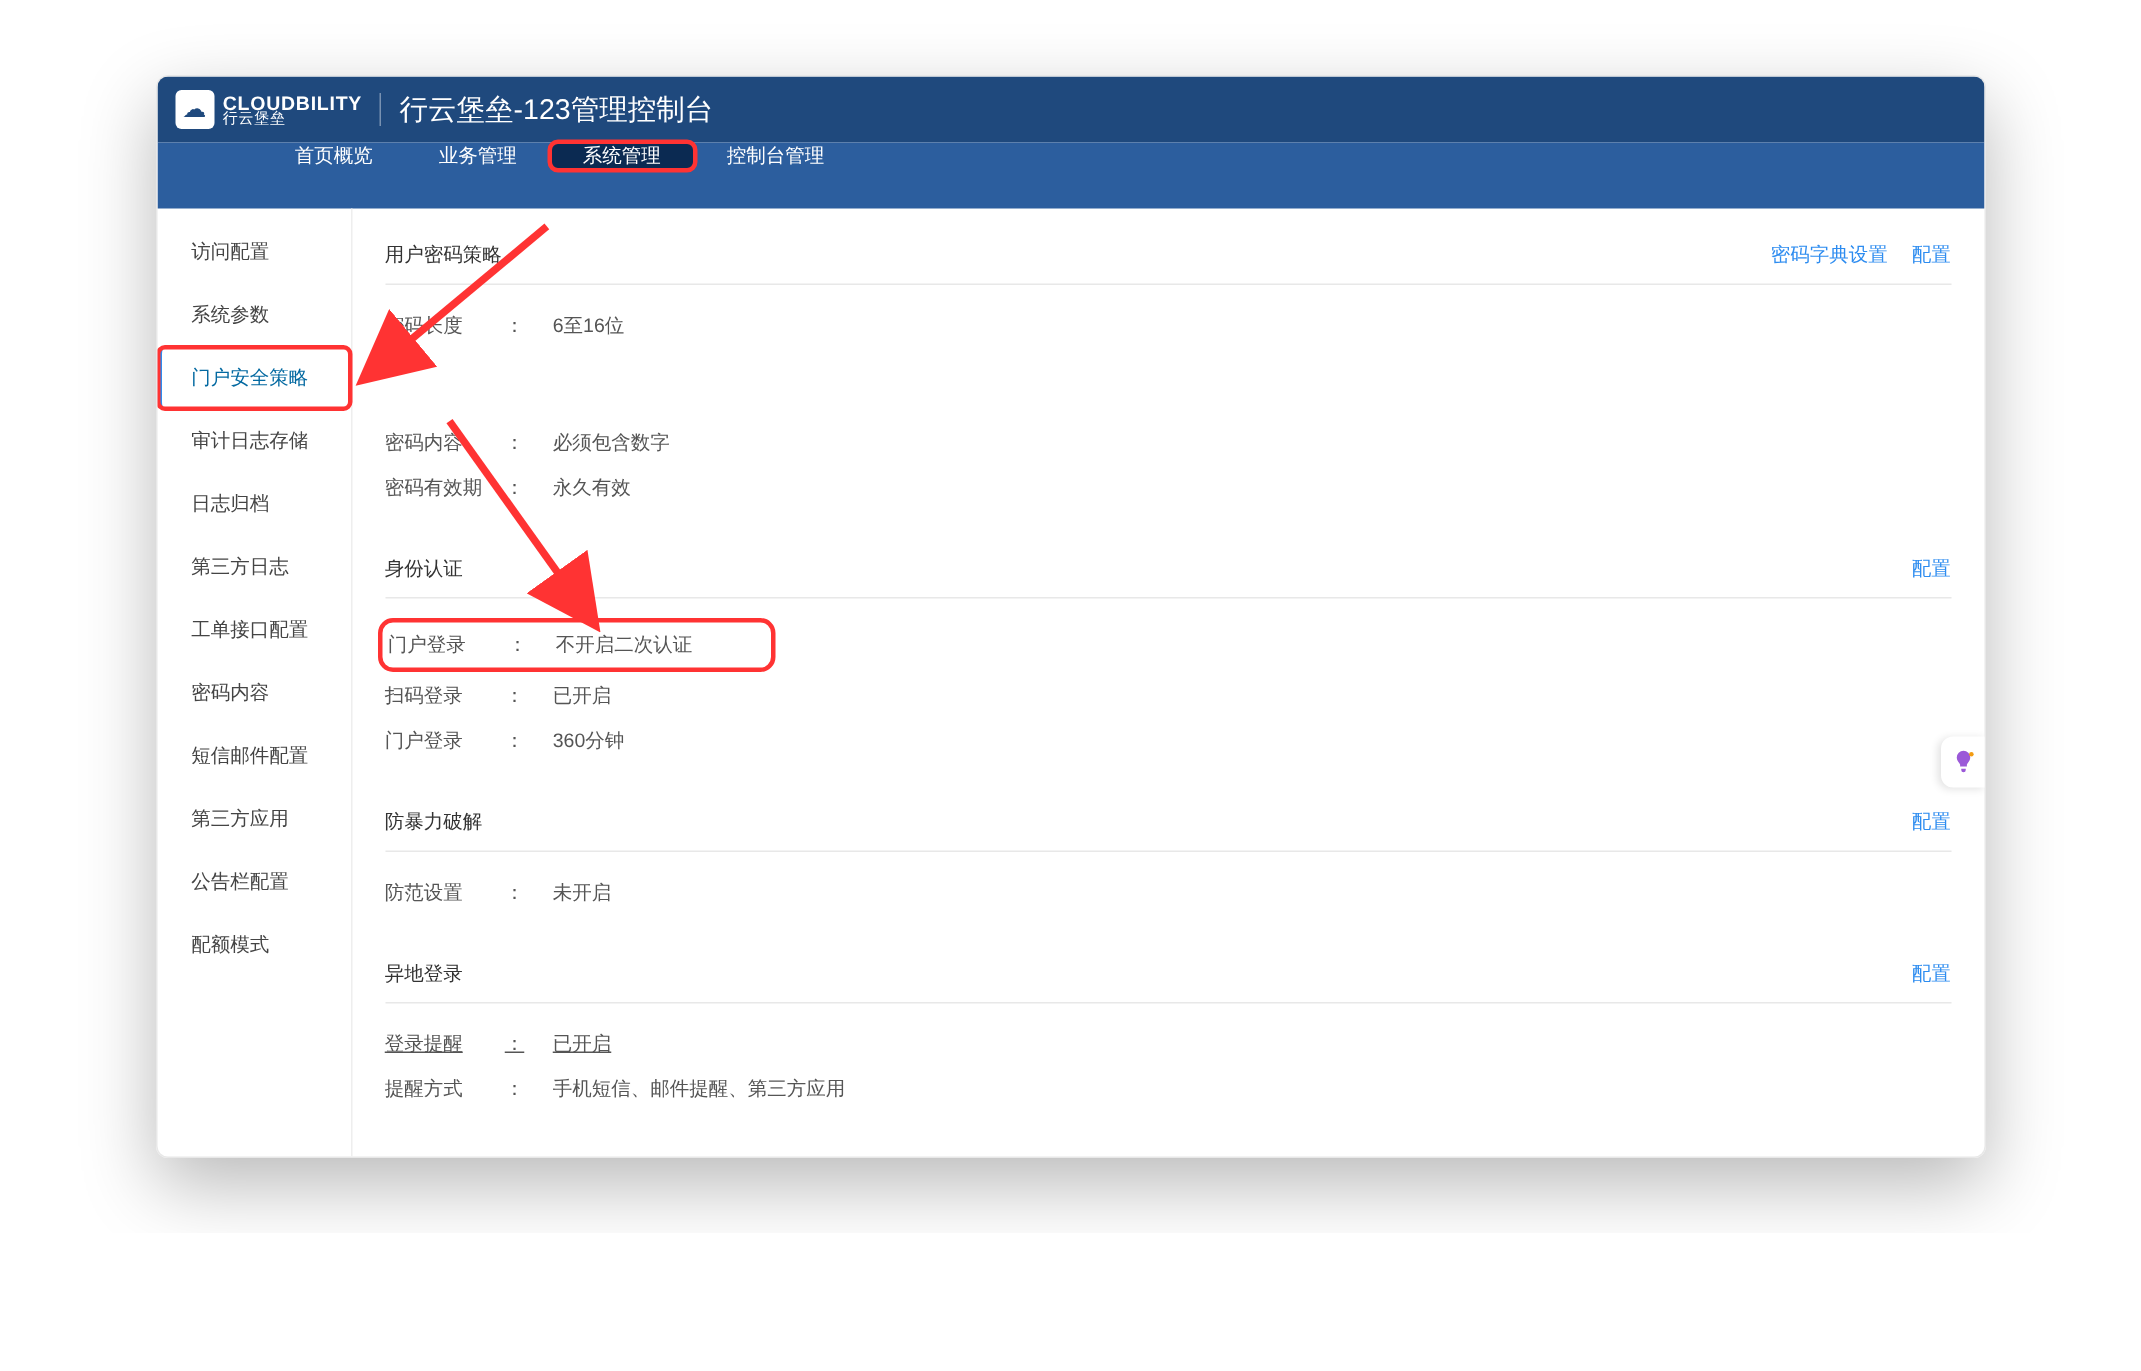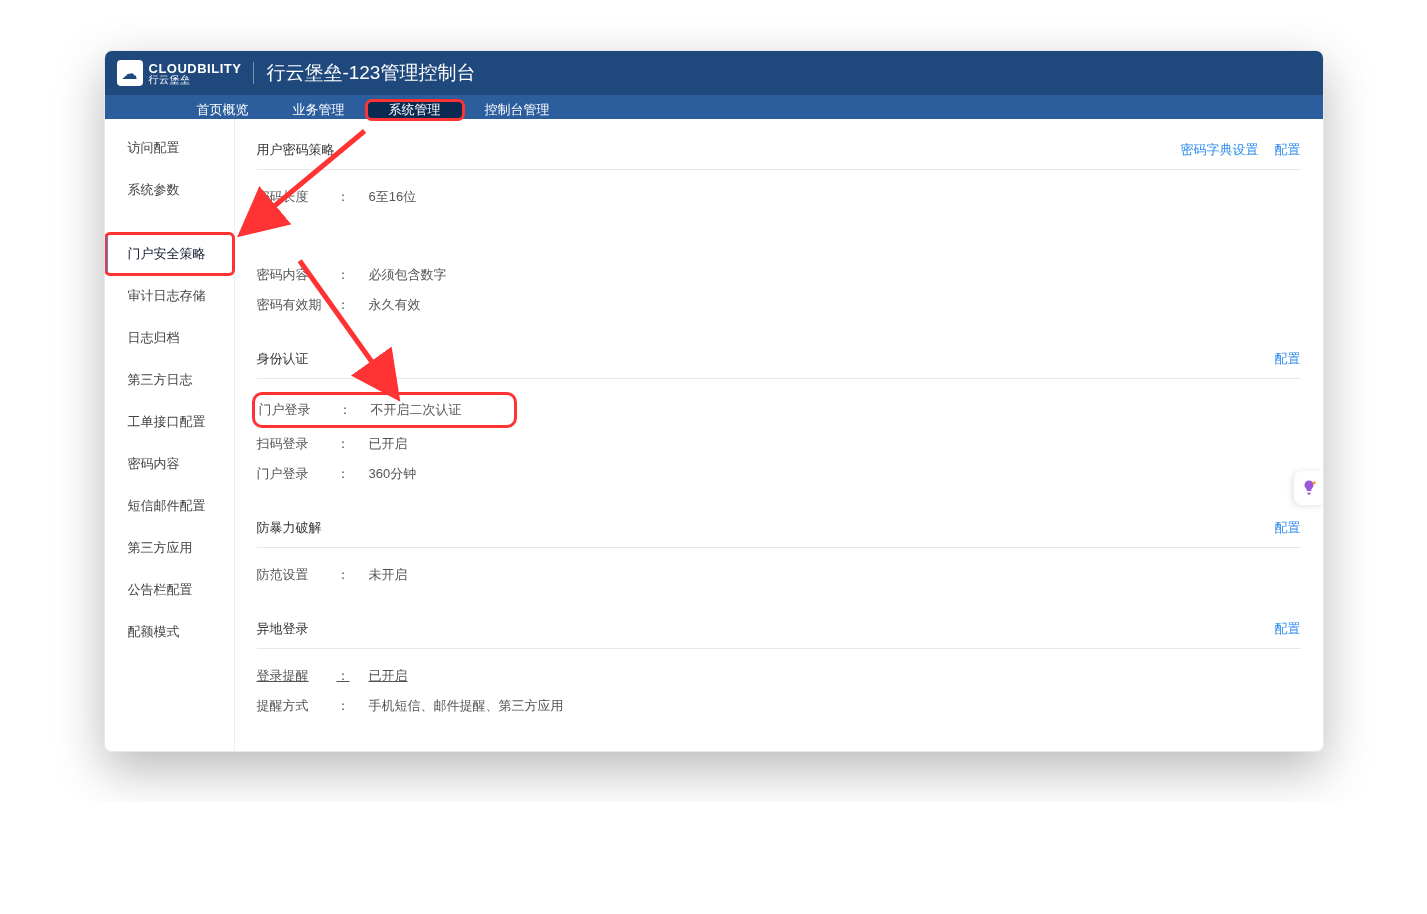--- a/index.html
+++ b/index.html
@@ -50,23 +50,23 @@
 .logo-text .logo-sub { font-size: 10px; }
 .hdr-div {
   width: 1px; height: 22px; background: rgba(255,255,255,0.4);
   margin: 0 12px;
 }
 .title { font-size: 19px; font-weight: 400; }
 
 
 .nav {
   background: #2c5e9e;
-  height: 24px;
-  display: flex;
-  align-items: flex-end;
+  height: 44px;
+  display: flex;
+  align-items: flex-start;
   padding-left: 70px;
 }
 .nav-item {
   color: #fff;
   padding: 0 22px;
   display: flex;
   align-items: center;
   font-size: 13px;
   cursor: pointer;
 }
@@ -99,23 +99,22 @@
   padding: 8px 0;
 }
 .sb-item {
   padding: 12px 20px;
   font-size: 13px;
   color: #444;
   cursor: pointer;
   border-left: 3px solid transparent;
 }
 .sb-item.active {
-  color: #0f172a;
+  color: #0369a1;
   border-left-color: #2d8cf0;
-  margin-top: 22px;
 }
 .sb-item.hlred {
   outline: 3px solid #f33;
   outline-offset: -2px;
   border-radius: 5px;
 }
 
 .main {
   flex: 1;
   padding: 10px 22px 30px 22px;

